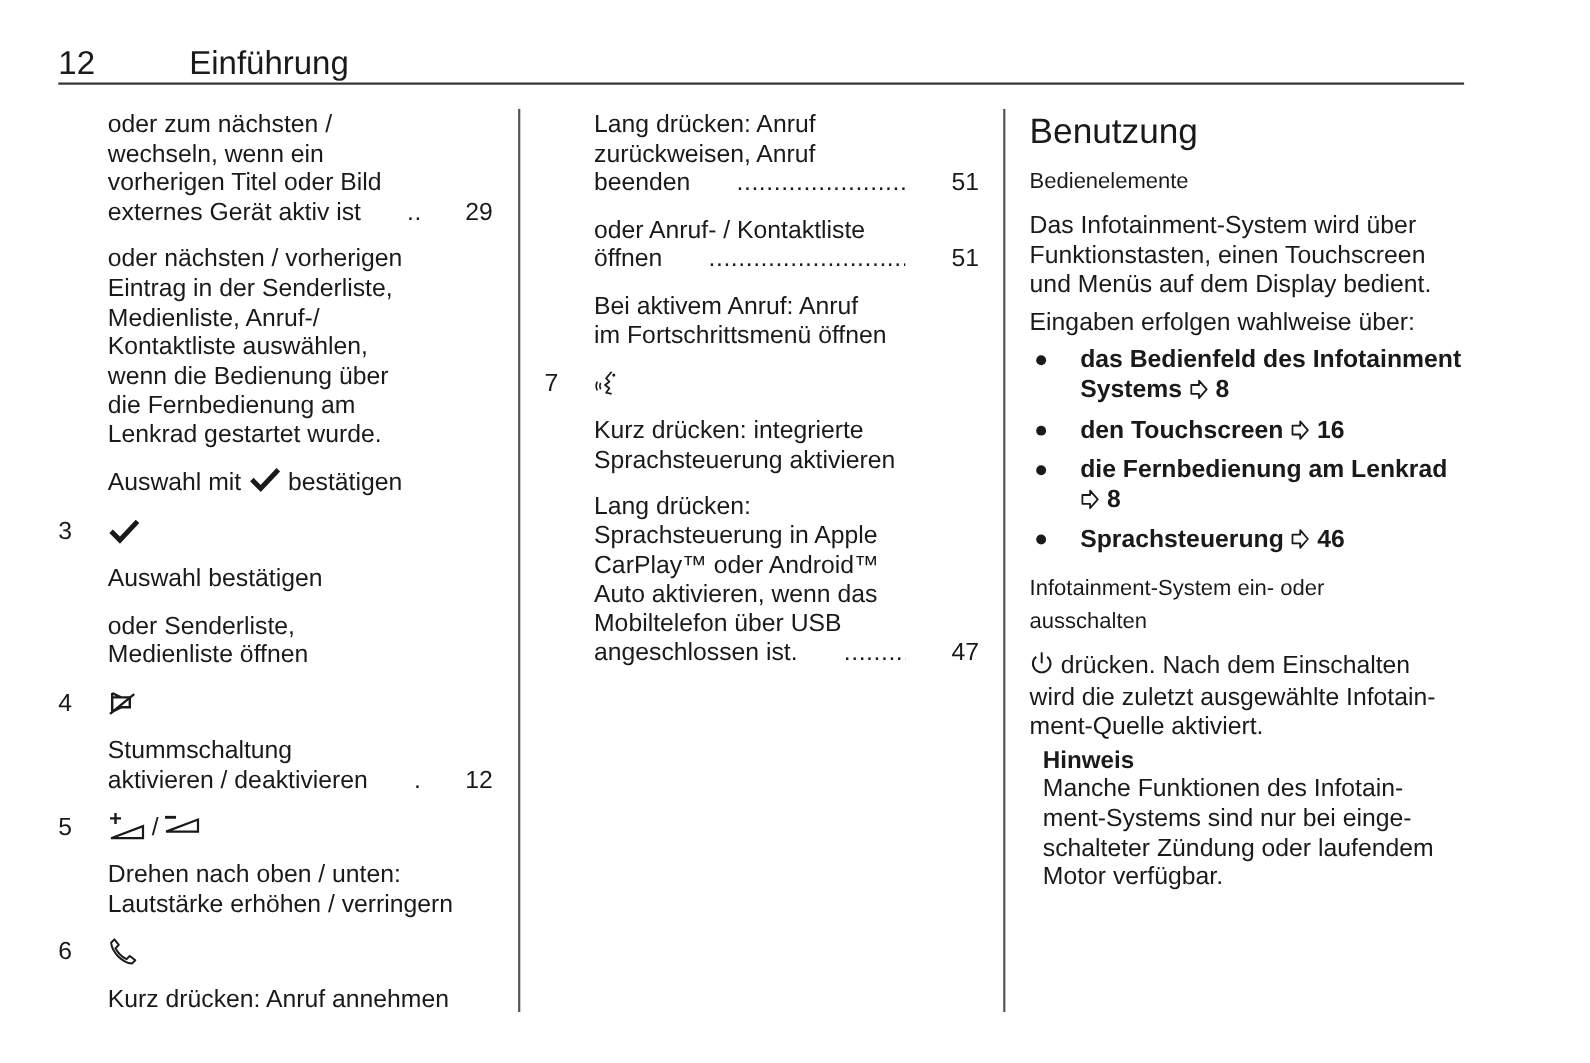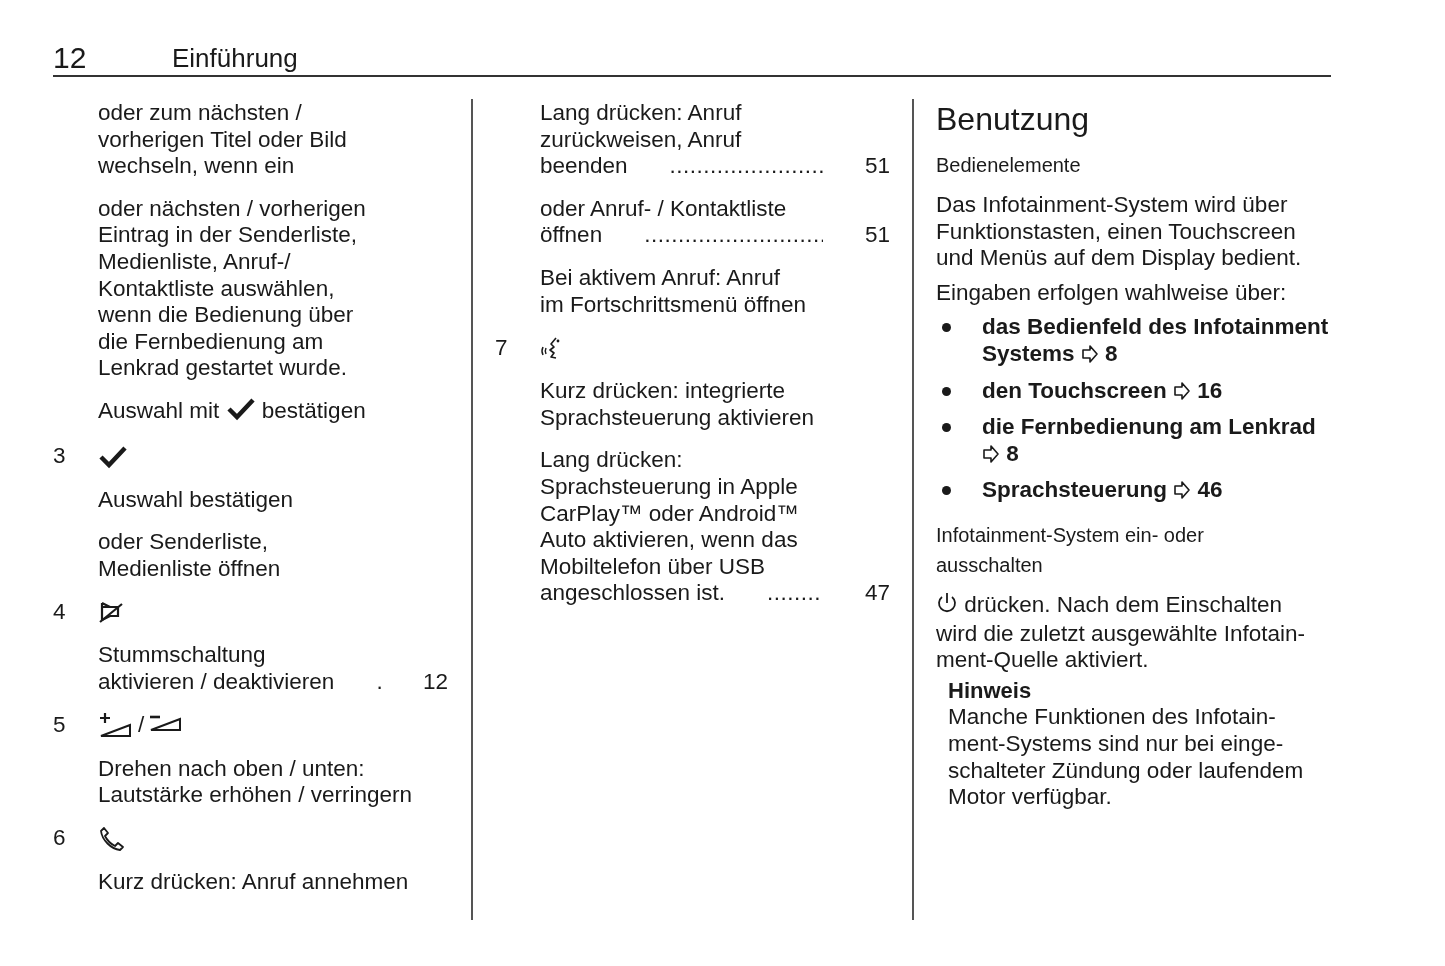--- a/index.html
+++ b/index.html
@@ -1,21 +1,21 @@
 <!DOCTYPE html>
 <html><head>
 <meta charset="utf-8">
 <style>
   html, body { margin: 0; padding: 0; background: #ffffff; }
   body {
     width: 1445px; height: 966px; position: relative; overflow: hidden;
     font-family: "Liberation Sans", sans-serif; color: #1a1a1a;
   }
   .hdr-num { position: absolute; left: 53px; top: 40px; font-size: 30px; line-height: 36px; }
-  .hdr-title { position: absolute; left: 172px; top: 40px; font-size: 26px; line-height: 36px; }
+  .hdr-title { position: absolute; left: 172px; top: 40px; font-size: 30px; line-height: 36px; }
   .hdr-rule { position: absolute; left: 53px; top: 75px; width: 1278px; height: 1.5px; background: #333; }
   .vdiv { position: absolute; top: 99px; width: 1.5px; height: 821px; background: #555; }
   .vdiv.a { left: 471px; }
   .vdiv.b { left: 912px; }
 
   .col { position: absolute; top: 100px; font-size: 22.5px; line-height: 26.6px; }
   .col1 { left: 53px; width: 400px; }
   .col2 { left: 495px; width: 400px; }
   .col3 { left: 936px; width: 400px; }
 
@@ -49,22 +49,27 @@
   <div class="hdr-num">12</div>
   <div class="hdr-title">Einführung</div>
   <div class="hdr-rule"></div>
 </div>
 <div class="vdiv a"></div>
 <div class="vdiv b"></div>
 
 <div class="col col1">
   <div class="p">
     <div>oder zum nächsten /</div>
+    <div>wechseln, wenn ein</div>
     <div>vorherigen Titel oder Bild</div>
-    <div>wechseln, wenn ein</div>
+    <div class="leader">
+      <span class="lt">externes Gerät aktiv ist</span>
+      <span class="dots"></span>
+      <span class="pg">29</span>
+    </div>
   </div>
   <div class="p">
     <div>oder nächsten / vorherigen</div>
     <div>Eintrag in der Senderliste,</div>
     <div>Medienliste, Anruf-/</div>
     <div>Kontaktliste auswählen,</div>
     <div>wenn die Bedienung über</div>
     <div>die Fernbedienung am</div>
     <div>Lenkrad gestartet wurde.</div>
   </div>

